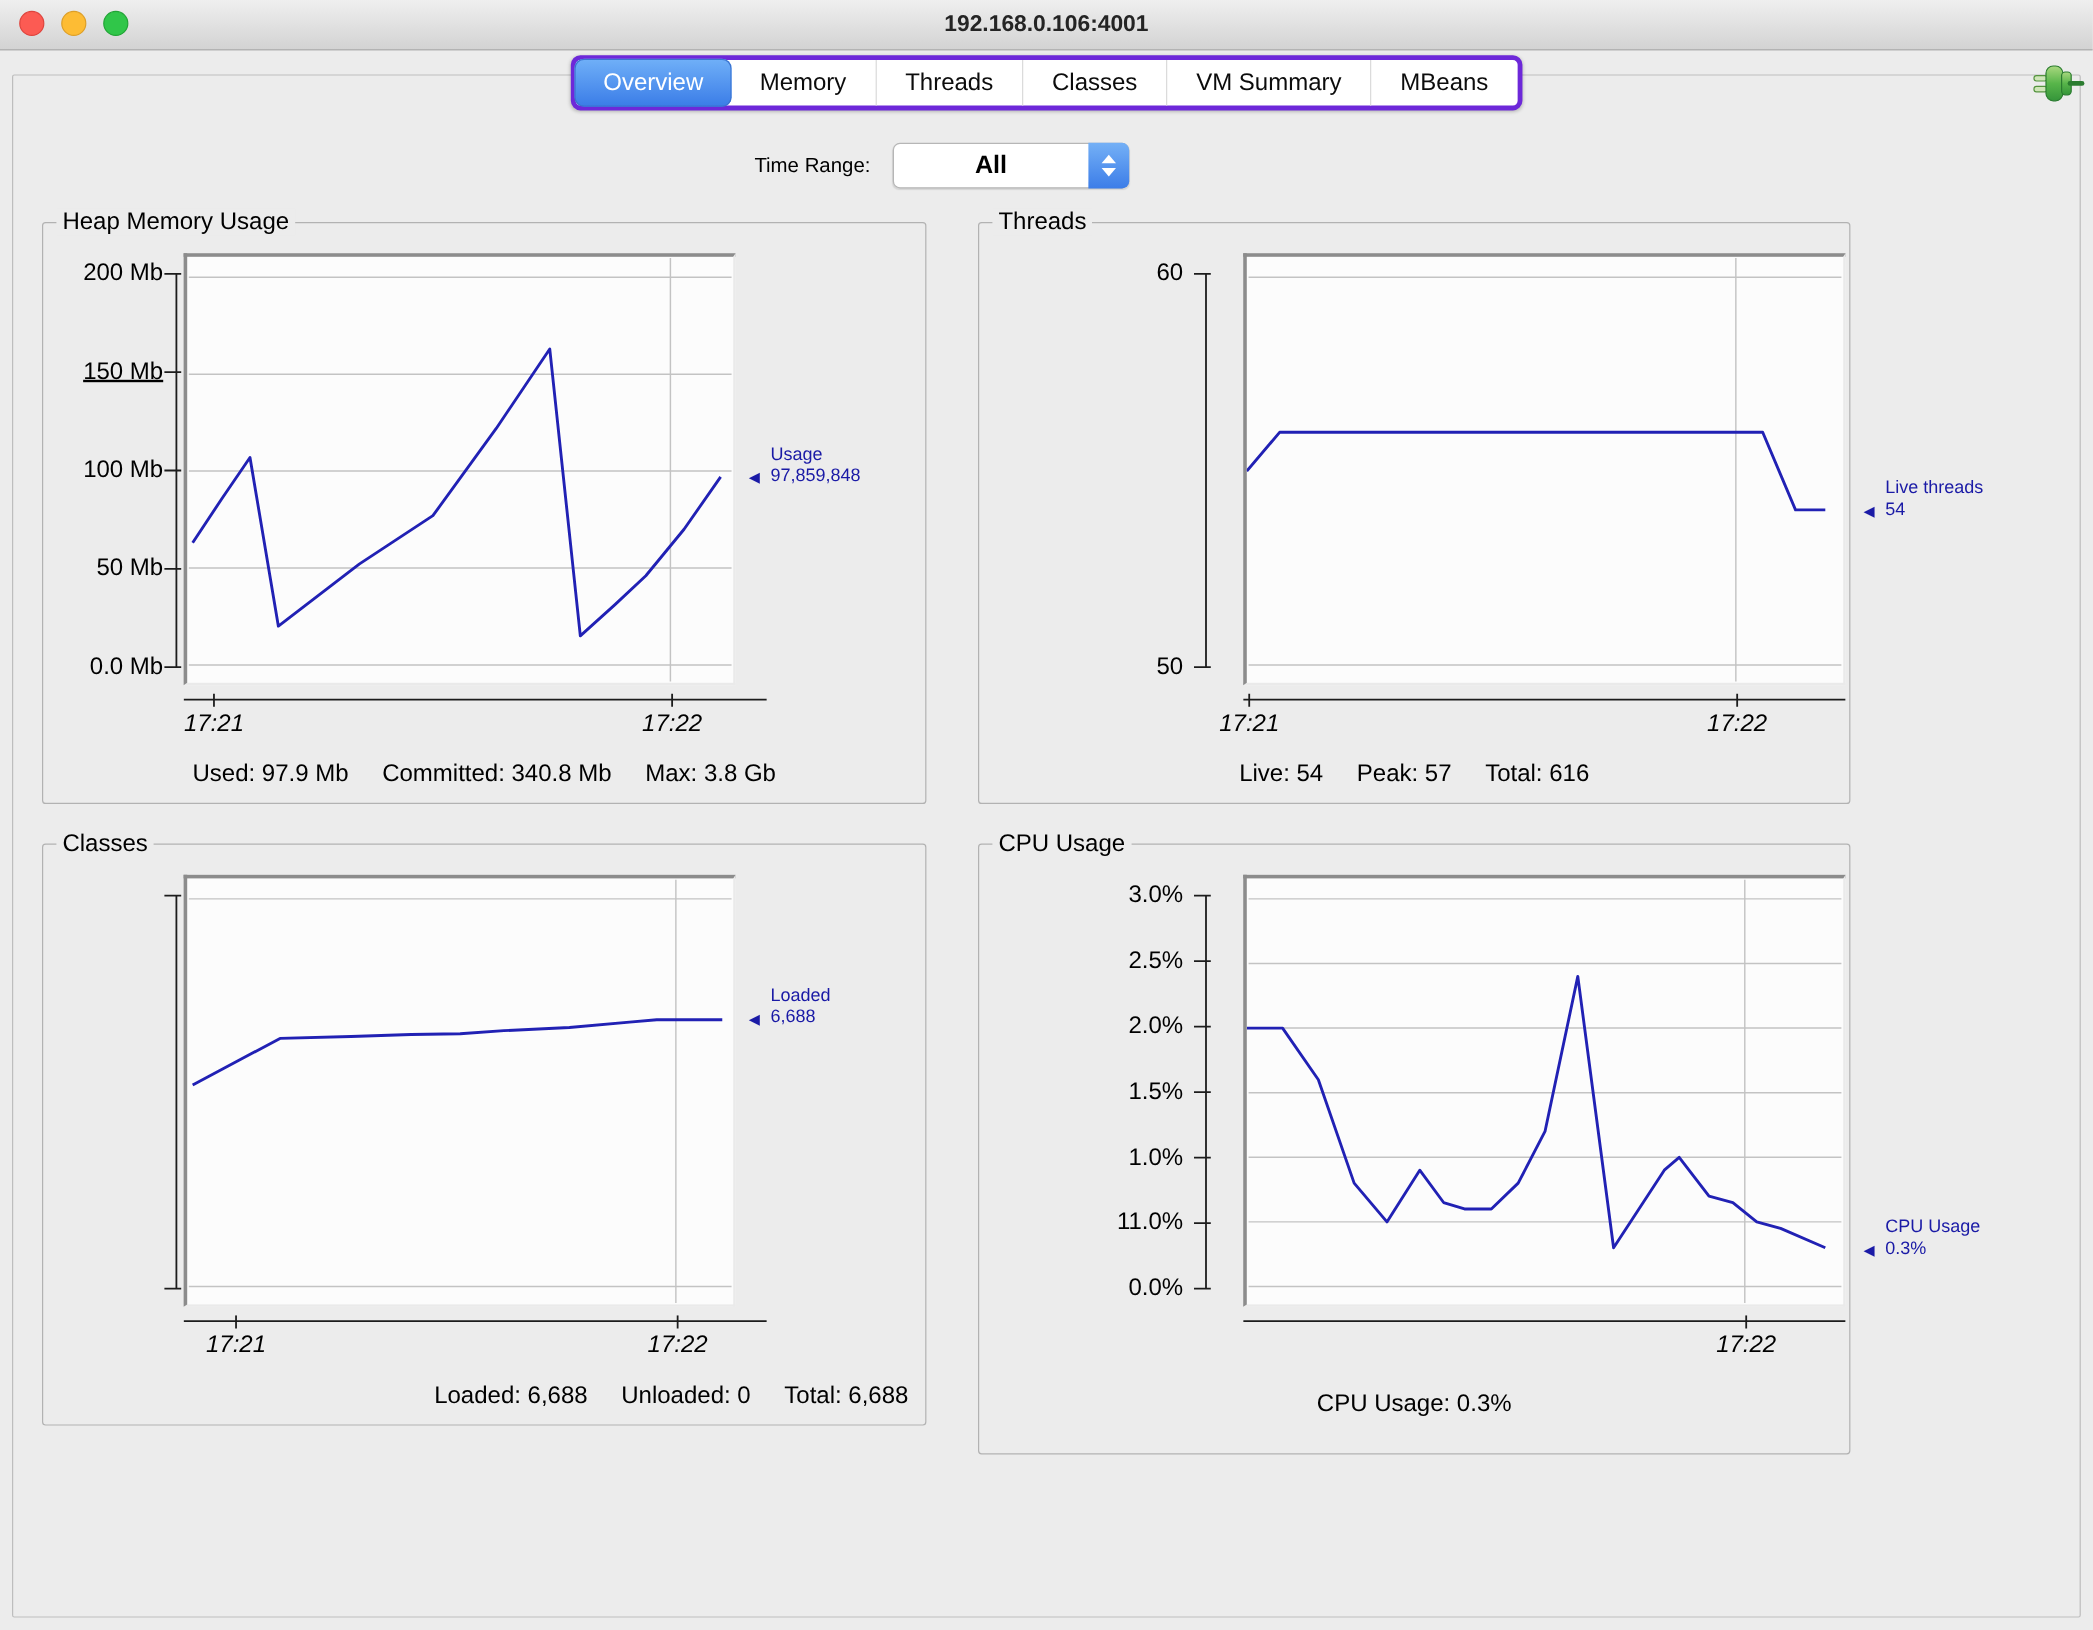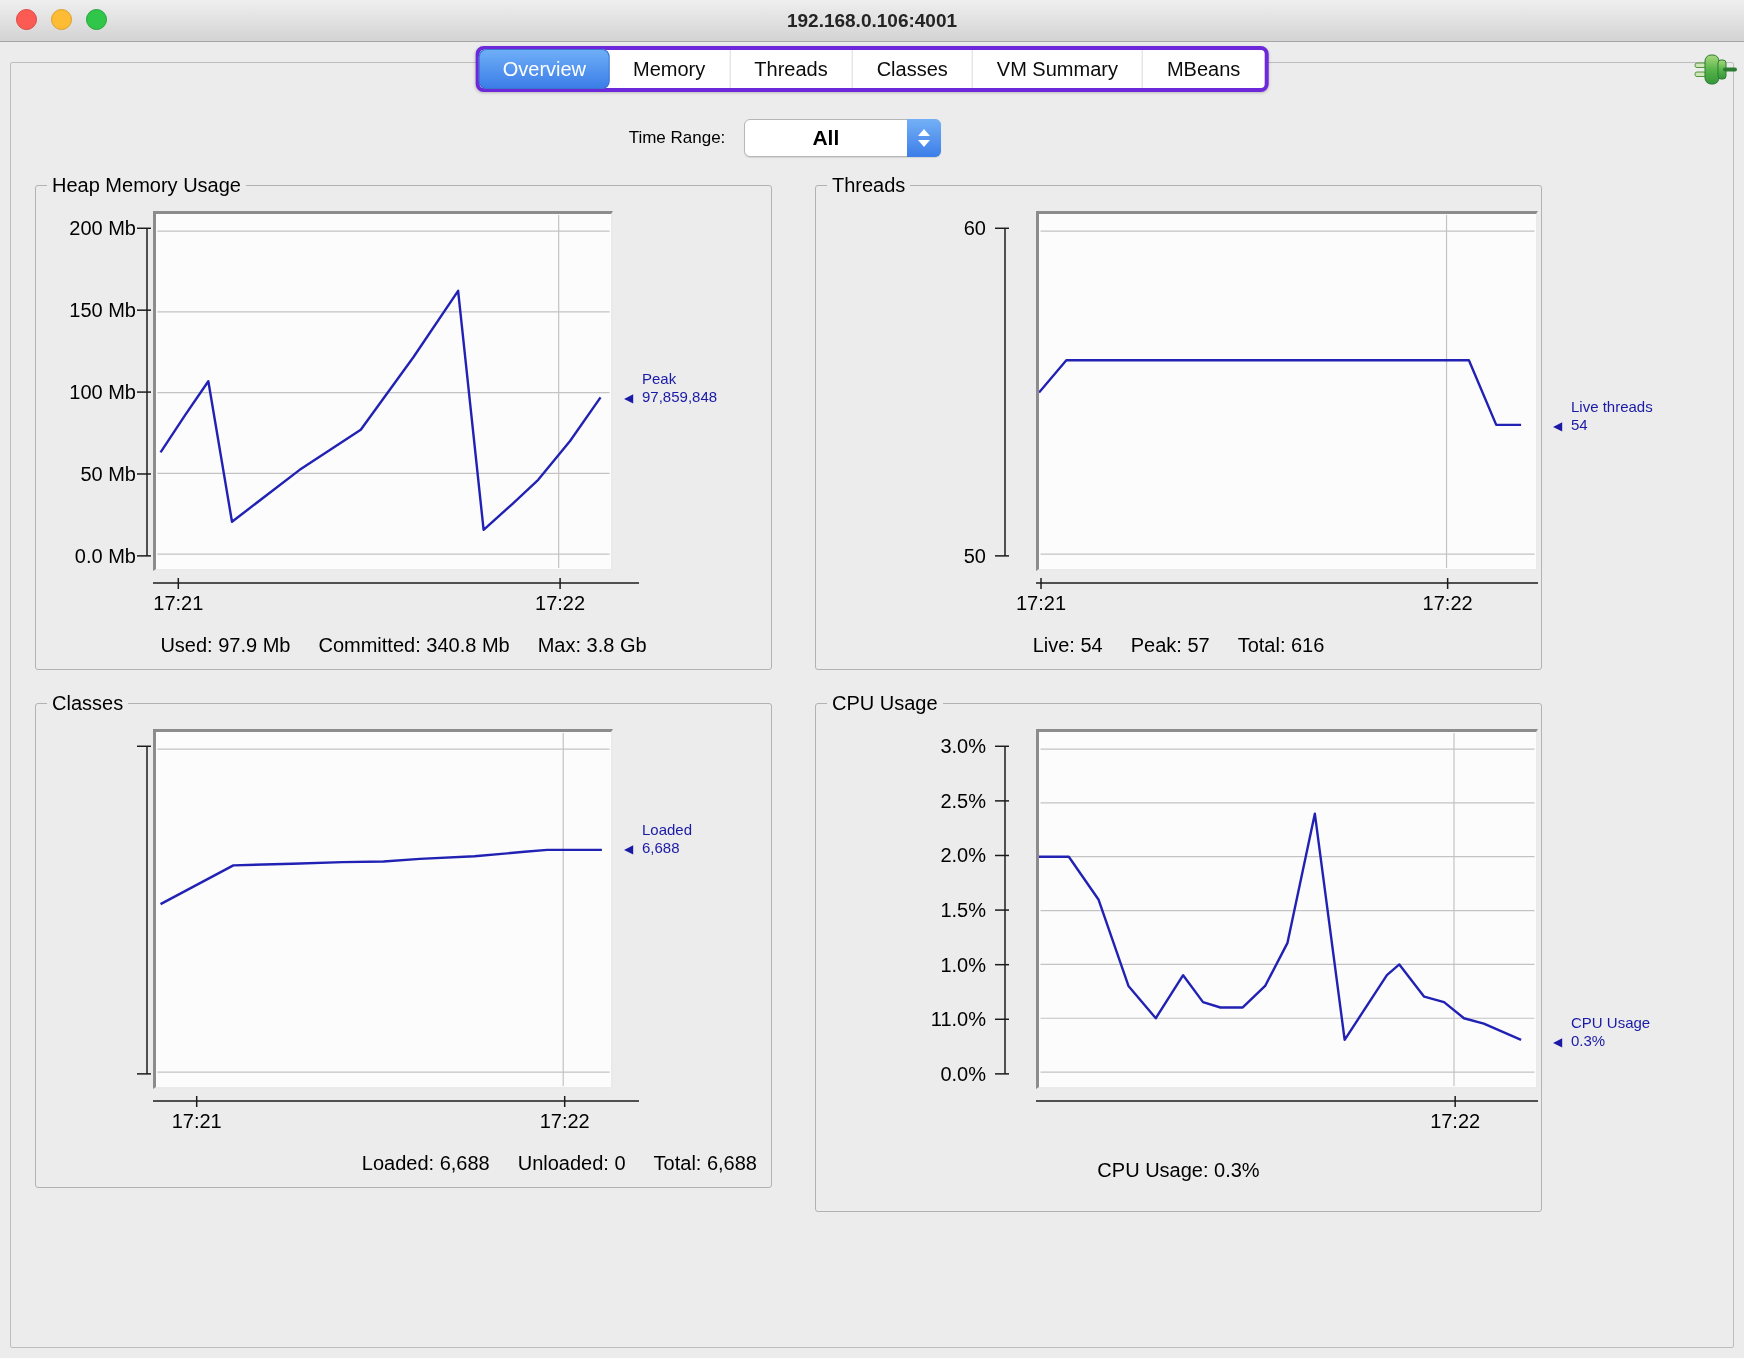--- a/index.html
+++ b/index.html
@@ -83,21 +83,21 @@
     position:absolute; right:0; transform:translateY(-50%);
     font-size:20px; white-space:nowrap;
   }
   .yaxis { position:absolute; }
   .plot {
     position:absolute; background:#fcfcfc; box-sizing:border-box;
     border-style:solid; border-width:3px 2px 2px 3px;
     border-color:#8c8c8c #eaeaea #eaeaea #8c8c8c;
   }
   .plot svg, .yaxis svg, .xaxis-svg { display:block; width:100%; height:100%; }
-  .xaxis { position:absolute; }
+  .xaxis { position:absolute;font-style:italic; }
   .xtick-label {
     position:absolute; top:14px; transform:translateX(-50%);
     font-size:20px; white-space:nowrap;
   }
   .marker { position:absolute; font-size:15px; line-height:18px; white-space:nowrap; }
   .marker-arrow { position:absolute; left:0; font-size:12px; }
   .marker-lines { margin-left:18px; }
   .stats { position:absolute; left:0; right:0; text-align:center; font-size:20px; }
   .stat { margin:0 14px; white-space:nowrap; }
 </style>
@@ -149,21 +149,21 @@
       <div class="chev-up"></div>
       <div class="chev-down"></div>
     </div>
   </div>
 </div>
 
 <div class="panel" id="panel-0" style="left:35px;top:185px;width:735px;height:483px;">
   <span class="panel-title">Heap Memory Usage</span>
   <div class="ylabels" style="left:0;top:25px;width:100px;height:360px;">
       <div class="ytick-label" style="top: 4.8%;">200 Mb</div>
-      <div class="ytick-label" style="top: 27.55%;">150 Mb</div>
+      <div class="ytick-label" style="top: 27.55%; text-decoration: underline;">150 Mb</div>
       <div class="ytick-label" style="top: 50.3%;">100 Mb</div>
       <div class="ytick-label" style="top: 73.05%;">50 Mb</div>
       <div class="ytick-label" style="top: 95.8%;">0.0 Mb</div>
     </div>
   <div class="yaxis" style="left:100px;top:25px;width:16px;height:360px;">
       <svg viewBox="0 0 16 1000" preserveAspectRatio="none">
         <line x1="11" x2="11" y1="48" y2="958" stroke="#1c1c1c" stroke-width="1.5" vector-effect="non-scaling-stroke"></line>
         <line x1="1" x2="15" y1="48" y2="48" stroke="#1c1c1c" stroke-width="1.5" vector-effect="non-scaling-stroke"></line>
         <line x1="1" x2="15" y1="275.5" y2="275.5" stroke="#1c1c1c" stroke-width="1.5" vector-effect="non-scaling-stroke"></line>
         <line x1="1" x2="15" y1="503" y2="503" stroke="#1c1c1c" stroke-width="1.5" vector-effect="non-scaling-stroke"></line>
@@ -187,21 +187,21 @@
         <line x1="0" x2="486" y1="5" y2="5" stroke="#1c1c1c" stroke-width="1.5"></line>
         <line x1="25.3" x2="25.3" y1="0" y2="11" stroke="#1c1c1c" stroke-width="1.5"></line>
         <line x1="407.1" x2="407.1" y1="0" y2="11" stroke="#1c1c1c" stroke-width="1.5"></line>
       </svg>
       <div class="xtick-label" style="left: 25.3px;">17:21</div>
       <div class="xtick-label" style="left: 407.1px;">17:22</div>
     </div>
   <div class="marker" style="left: 588px; color: rgb(26, 26, 166); top: 183.994px;">
       <span class="marker-arrow" style="top: 19px;">◀</span>
       <div class="marker-lines">
-        <div>Peak</div>
+        <div>Usage</div>
         <div>97,859,848</div>
       </div>
     </div>
   <div class="stats" style="top:448px;"><span class="stat">Used: 97.9 Mb</span><span class="stat">Committed: 340.8 Mb</span><span class="stat">Max: 3.8 Gb</span></div>
 </div>
 
 <div class="panel" id="panel-1" style="left:815px;top:185px;width:725px;height:483px;">
   <span class="panel-title">Threads</span>
   <div class="ylabels" style="left:60px;top:25px;width:110px;height:360px;">
       <div class="ytick-label" style="top: 4.8%;">60</div>

